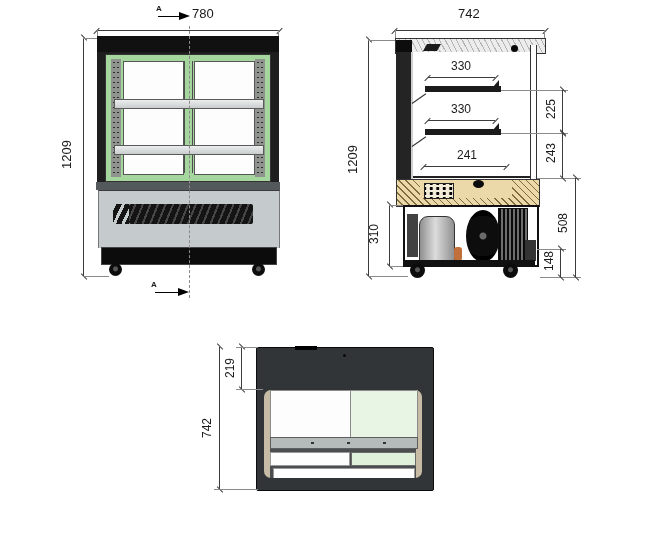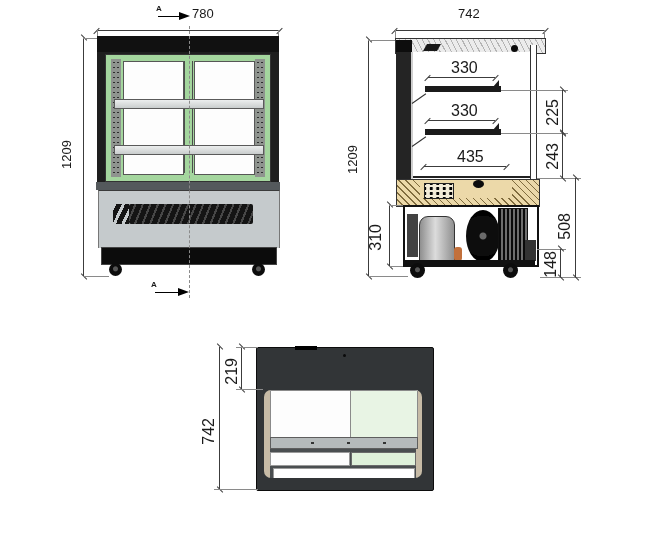--- a/index.html
+++ b/index.html
@@ -8,21 +8,21 @@
   .abs{position:absolute;}
   
   .dim-h{position:absolute;height:0;border-top:1px solid #3c3c3c;}
   .dim-h::before,.dim-h::after{content:"";position:absolute;width:1px;height:8px;background:#3c3c3c;top:-4px;transform:rotate(45deg);}
   .dim-h::before{left:-1px;} .dim-h::after{right:-1px;}
   .dim-v{position:absolute;width:0;border-left:1px solid #3c3c3c;}
   .dim-v::before,.dim-v::after{content:"";position:absolute;width:8px;height:1px;background:#3c3c3c;left:-4px;transform:rotate(45deg);}
   .dim-v::before{top:-1px;} .dim-v::after{bottom:-1px;}
   .ext{position:absolute;background:#8a8a8a;}
   .ext.h{height:1px;} .ext.v{width:1px;}
-  .dlabel{position:absolute;font-size:16px;line-height:1;white-space:nowrap;}
+  .dlabel{position:absolute;font-size:12px;line-height:1;white-space:nowrap;}
   .dlabel.big{font-size:13px;}
   .vtext{writing-mode:vertical-rl;transform:rotate(180deg);}
   .cline{position:absolute;width:0;border-left:1px dashed #8a8a8a;}
   .marker{position:absolute;font-size:8px;font-weight:bold;}
   .tri-right{position:absolute;width:0;height:0;border-top:4px solid transparent;border-bottom:4px solid transparent;border-left:11px solid #000;}
   .aline{position:absolute;height:0;border-top:1px solid #000;}
   
   .dots-strip{background:radial-gradient(circle,#2d2d2d 0.9px,transparent 1.1px) 1px 1px/4px 5px repeat,#8f948f;}
   .grille{background:repeating-linear-gradient(112deg,#141414 0 5px,#474747 5px 7px);border-radius:2px;}
   .hatch{background:repeating-linear-gradient(45deg,rgba(0,0,0,0) 0 4px,#806c3e 4px 5px),#ecd9a9;}
@@ -125,21 +125,21 @@
     </div>
     <div class="abs" style="left:8px;top:222px;width:132px;height:5px;background:#111;"></div>
   </div>
   <div class="wheel" style="left:410px;top:263px;width:15px;height:15px;"></div>
   <div class="wheel" style="left:503px;top:263px;width:15px;height:15px;"></div>
 
   <span class="dlabel" style="left:451px;top:60px;">330</span>
   <div class="dim-h" style="left:428px;top:77px;width:67px;"></div>
   <span class="dlabel" style="left:451px;top:103px;">330</span>
   <div class="dim-h" style="left:428px;top:120px;width:67px;"></div>
-  <span class="dlabel" style="left:457px;top:149px;">435</span>
+  <span class="dlabel" style="left:457px;top:149px;">241</span>
   <div class="dim-h" style="left:424px;top:166px;width:82px;"></div>
 
   <span class="dlabel vtext" style="left:368px;top:224px;">310</span>
   <div class="dim-v" style="left:389px;top:205px;height:61px;"></div>
   <div class="ext h" style="left:389px;top:205px;width:14px;"></div>
   <div class="ext h" style="left:389px;top:266px;width:14px;"></div>
 
   <div class="ext h" style="left:501px;top:90px;width:67px;"></div>
   <div class="ext h" style="left:501px;top:133px;width:67px;"></div>
   <div class="ext h" style="left:537px;top:178px;width:44px;"></div>

